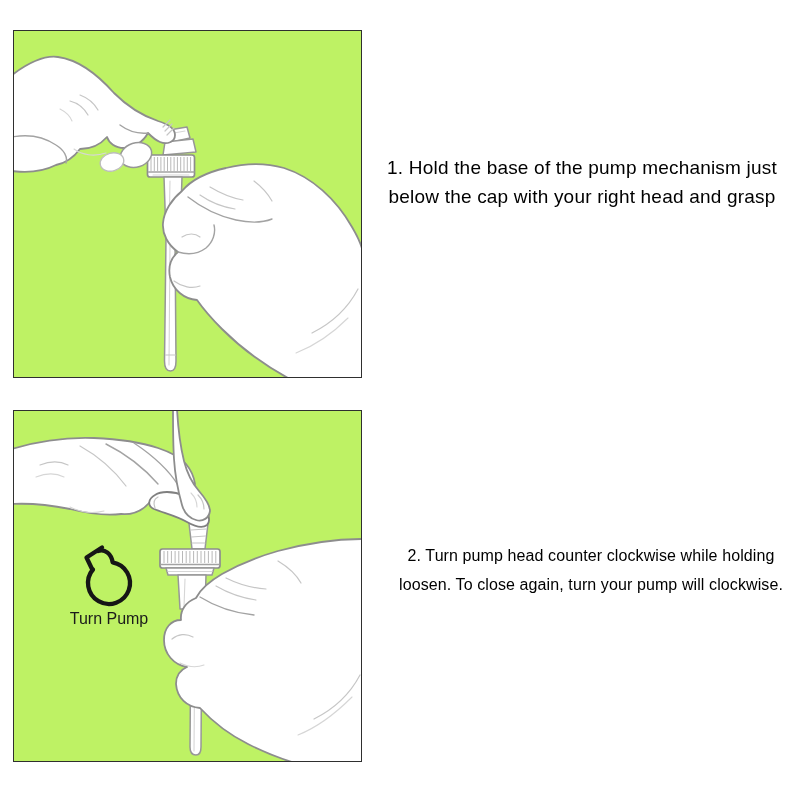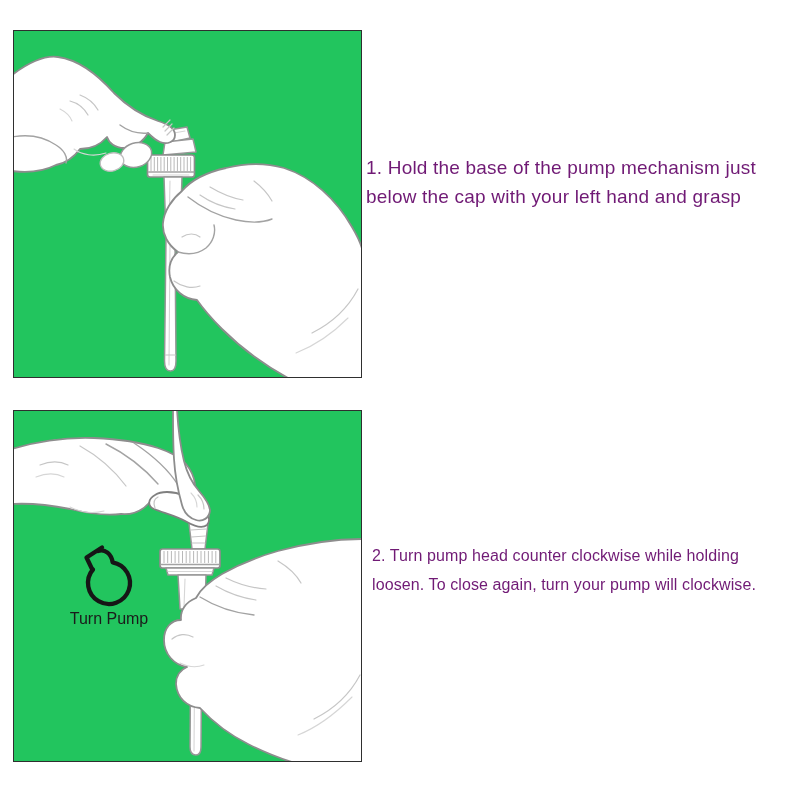--- a/index.html
+++ b/index.html
@@ -2,28 +2,28 @@
 <html><head>
 <meta charset="utf-8">
 <style>
   html,body{margin:0;padding:0;}
   body{
     width:800px;height:800px;background:#ffffff;
     font-family:"Liberation Sans", sans-serif;
     position:relative;overflow:hidden;
   }
   .panel{
-    position:absolute;left:13px;background:#22c55e;
+    position:absolute;left:13px;background:#bef264;
     border:1px solid #2f2f2f;box-sizing:content-box;
   }
   #panel1{top:30px;width:347px;height:346px;}
   #panel2{top:410px;width:347px;height:350px;}
   .panel svg{display:block;width:100%;height:100%;}
   .instr{
-    position:absolute;text-align:left;color:#701a75;
+    position:absolute;text-align:center;color:#000000;
   }
   #instr1{left:366px;top:154px;width:432px;font-size:19px;line-height:28.5px;letter-spacing:0.2px;}
   #instr2{left:372px;top:542px;width:438px;font-size:16px;line-height:28.5px;letter-spacing:0.1px;}
   .turn-label{
     position:absolute;left:5px;top:193px;width:180px;text-align:center;
     font-size:16px;line-height:29px;color:#1b1b1b;
   }
   
   .o{fill:#ffffff;stroke:#8d8d8d;stroke-width:1.8;stroke-linejoin:round;stroke-linecap:round;}
   .o2{fill:#ffffff;stroke:#979797;stroke-width:1.5;stroke-linejoin:round;}
@@ -198,19 +198,19 @@
     </g>
   </svg>
 
   <div class="turn-label">
     <div>Turn Pump</div>
   </div>
 </div>
 
 <div class="instr" id="instr1">
   <div>1. Hold the base of the pump mechanism just</div>
-  <div>below the cap with your left hand and grasp</div>
+  <div>below the cap with your right head and grasp</div>
 </div>
 
 <div class="instr" id="instr2">
   <div>2. Turn pump head counter clockwise while holding</div>
   <div>loosen. To close again, turn your pump will clockwise.</div>
 </div>
 
 </body></html>

